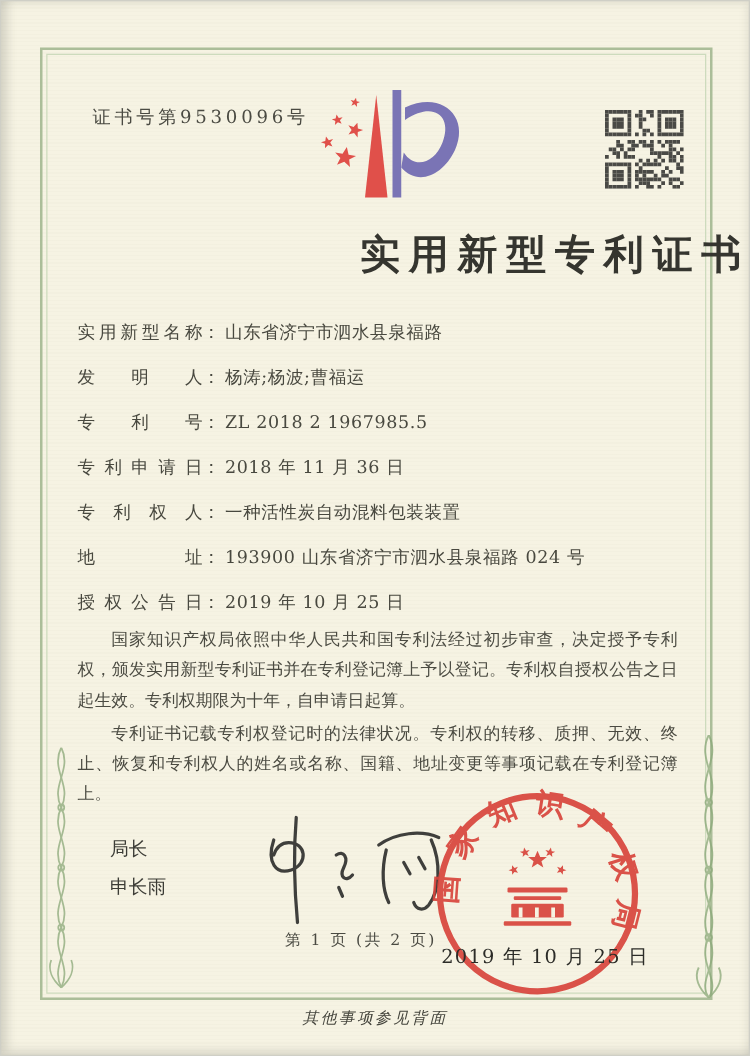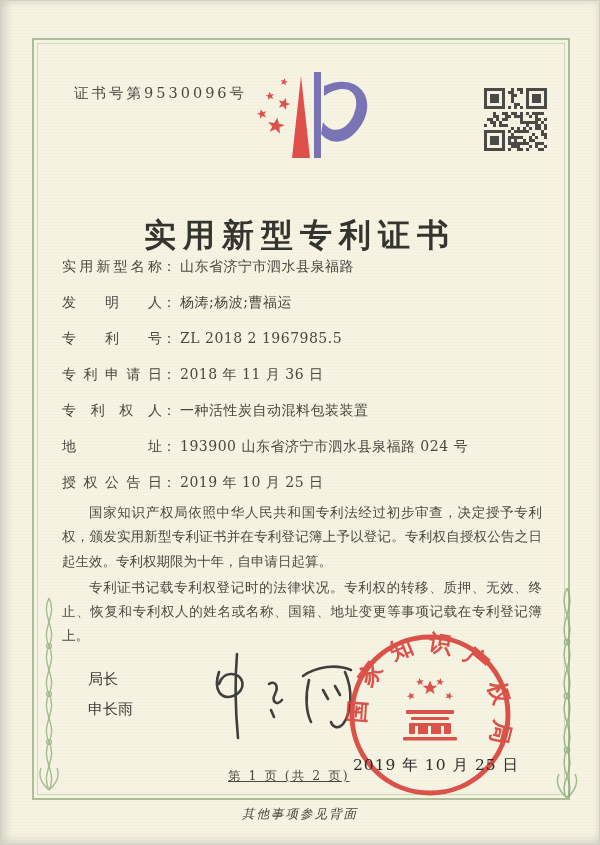--- a/index.html
+++ b/index.html
@@ -12,37 +12,37 @@
     box-shadow:inset 0 0 0 1px #cfcfc6, inset 6px -4px 8px rgba(120,120,110,.25), inset -3px 3px 6px rgba(150,150,140,.18);
   }
   
   .frame-outer{position:absolute;left:32px;right:30px;top:38px;bottom:45px;border:2px solid #9db48c;opacity:.85;}
   .frame-inner{position:absolute;left:37px;right:35px;top:43px;bottom:50px;border:1px solid #c9d8b8;opacity:.9;}
   .vine{position:absolute;opacity:.75;}
   
   .cert-no{position:absolute;left:62px;top:84px;font-size:14.5px;letter-spacing:3px;color:#4a4a42;margin-left:12px;}
   .logo{position:absolute;left:240px;top:66px;width:140px;height:104px;}
   .qr{position:absolute;left:484px;top:88px;width:63px;height:63px;}
-  .title{position:absolute;left:0;right:0;top:182px;text-align:center;font-size:32px;font-weight:bold;letter-spacing:7px;color:#35352f;margin-top:32px;}
+  .title{position:absolute;left:0;right:0;top:182px;text-align:right;font-size:32px;font-weight:bold;letter-spacing:7px;color:#35352f;}
   
   .fields{position:absolute;left:62px;top:256px;width:480px;font-size:14px;color:#48483f;}
   .field-row{position:relative;line-height:20px;margin-bottom:16px;white-space:nowrap;}
   .field-label{display:inline-block;width:100px;text-align:justify;text-align-last:justify;vertical-align:top;}
   .field-colon{display:inline-block;margin-right:4px;}
   .field-value{letter-spacing:.5px;}
   .grant-no{position:absolute;left:278px;top:0;white-space:nowrap;}
   
   .body-text{position:absolute;left:62px;right:58px;top:500px;font-size:13.5px;line-height:1.8;text-align:justify;color:#4b4b42;}
   .body-text p{margin:0 0 2px 0;text-indent:2em;}
   
   .commissioner{position:absolute;left:88px;top:664px;font-size:15px;line-height:30px;color:#3c3c36;}
   .signature{position:absolute;left:185px;top:648px;width:190px;height:100px;}
   .seal{position:absolute;left:345px;top:630px;width:170px;height:170px;opacity:.92;}
   .seal-date{position:absolute;left:353px;top:755px;font-size:15.5px;letter-spacing:1px;color:#2c2c28;z-index:5;}
-  .page-no{position:absolute;left:228px;top:768px;font-size:12.5px;letter-spacing:2px;color:#4a4a42;text-decoration:underline;}
+  .page-no{position:absolute;left:228px;top:744px;font-size:12.5px;letter-spacing:2px;color:#4a4a42;}
   .back-note{position:absolute;left:0;right:0;top:806px;text-align:center;font-size:12.5px;font-style:italic;letter-spacing:2px;color:#44443c;font-family:Liberation Mono, monospace;}
 </style>
 </head>
 <body>
 
 <div class="page">
 
   <div class="frame-outer"></div>
   <div class="frame-inner"></div>
 

